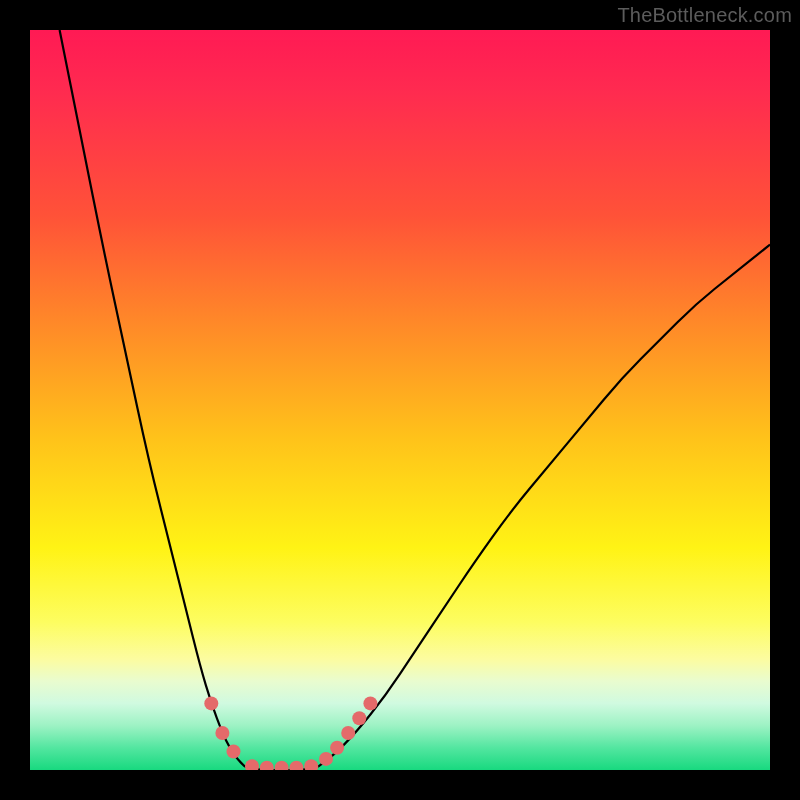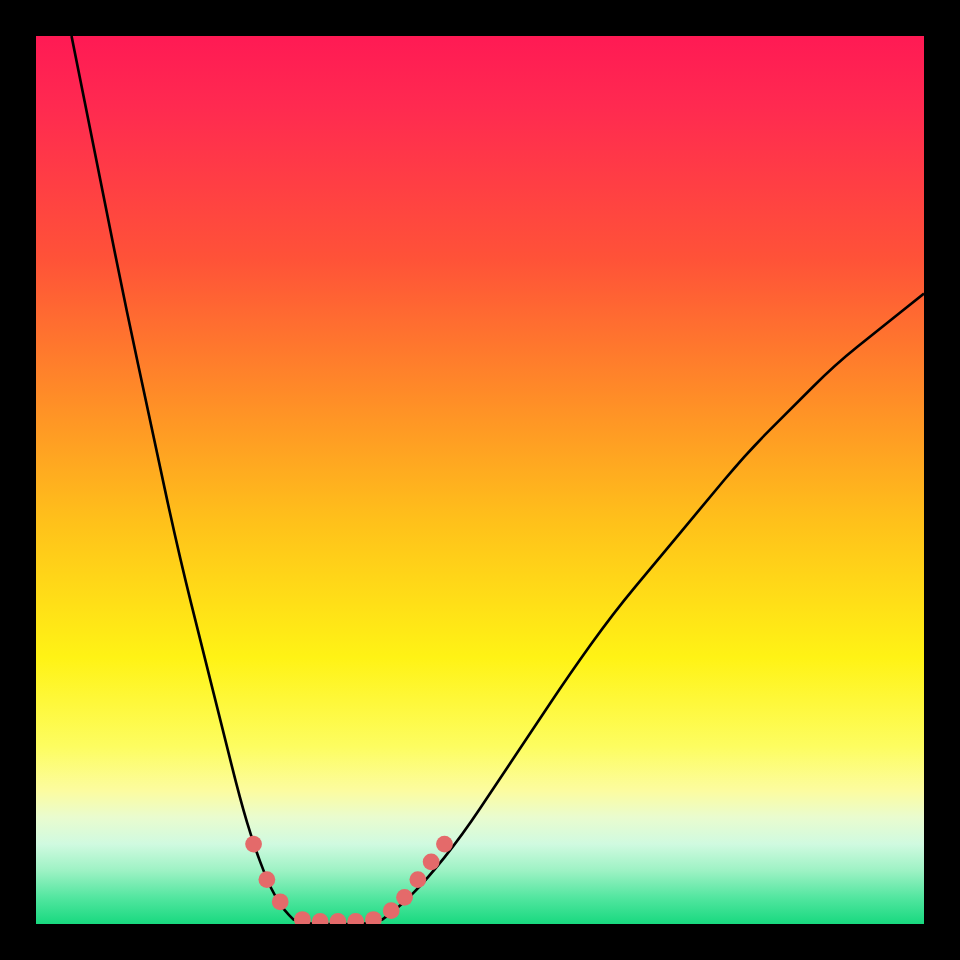--- a/index.html
+++ b/index.html
@@ -58,20 +58,21 @@
     font-size: 20px;
     color: #5c5c5c;
     letter-spacing: 0.2px;
     user-select: none;
   }
 </style>
 </head>
 <body>
 
 <div class="frame">
+  <div class="watermark">TheBottleneck.com</div>
   <div class="plot-area">
     <div class="gradient-bg"></div>
     <svg class="curve" viewBox="0 0 740 740" preserveAspectRatio="none">
       <g id="curve-group">
           <path d="M 29.60 0.00 Q 29.60 0.00 40.70 55.50 Q 51.80 111.00 62.90 166.50 Q 74.00 222.00 85.10 273.80 Q 96.20 325.60 107.30 377.40 Q 118.40 429.20 129.50 473.60 Q 140.60 518.00 148.00 547.60 Q 155.40 577.20 162.80 606.80 Q 170.20 636.40 175.75 654.90 Q 181.30 673.40 186.85 688.20 Q 192.40 703.00 196.10 710.40 Q 199.80 717.80 203.50 723.35 Q 207.20 728.90 210.90 732.60 Q 214.60 736.30 214.60 736.30 Q 214.60 736.30 222.00 738.15 Q 229.40 740.00 236.80 740.00 Q 244.20 740.00 251.60 740.00 Q 259.00 740.00 266.40 740.00 Q 273.80 740.00 281.20 738.15 Q 288.60 736.30 288.60 736.30 Q 288.60 736.30 296.00 730.75 Q 303.40 725.20 314.50 714.10 Q 325.60 703.00 340.40 684.50 Q 355.20 666.00 370.00 643.80 Q 384.80 621.60 399.60 599.40 Q 414.40 577.20 429.20 555.00 Q 444.00 532.80 462.50 506.90 Q 481.00 481.00 499.50 458.80 Q 518.00 436.60 536.50 414.40 Q 555.00 392.20 573.50 370.00 Q 592.00 347.80 610.50 329.30 Q 629.00 310.80 647.50 292.30 Q 666.00 273.80 684.50 259.00 Q 703.00 244.20 721.50 229.40 T 740.00 214.60" fill="none" stroke="#000" stroke-width="2.2"></path>
         </g>
       <g id="marker-group">
           <circle cx="181.30" cy="673.40" r="7" fill="#e46a6a"></circle>
           <circle cx="192.40" cy="703.00" r="7" fill="#e46a6a"></circle>
           <circle cx="203.50" cy="721.50" r="7" fill="#e46a6a"></circle>

